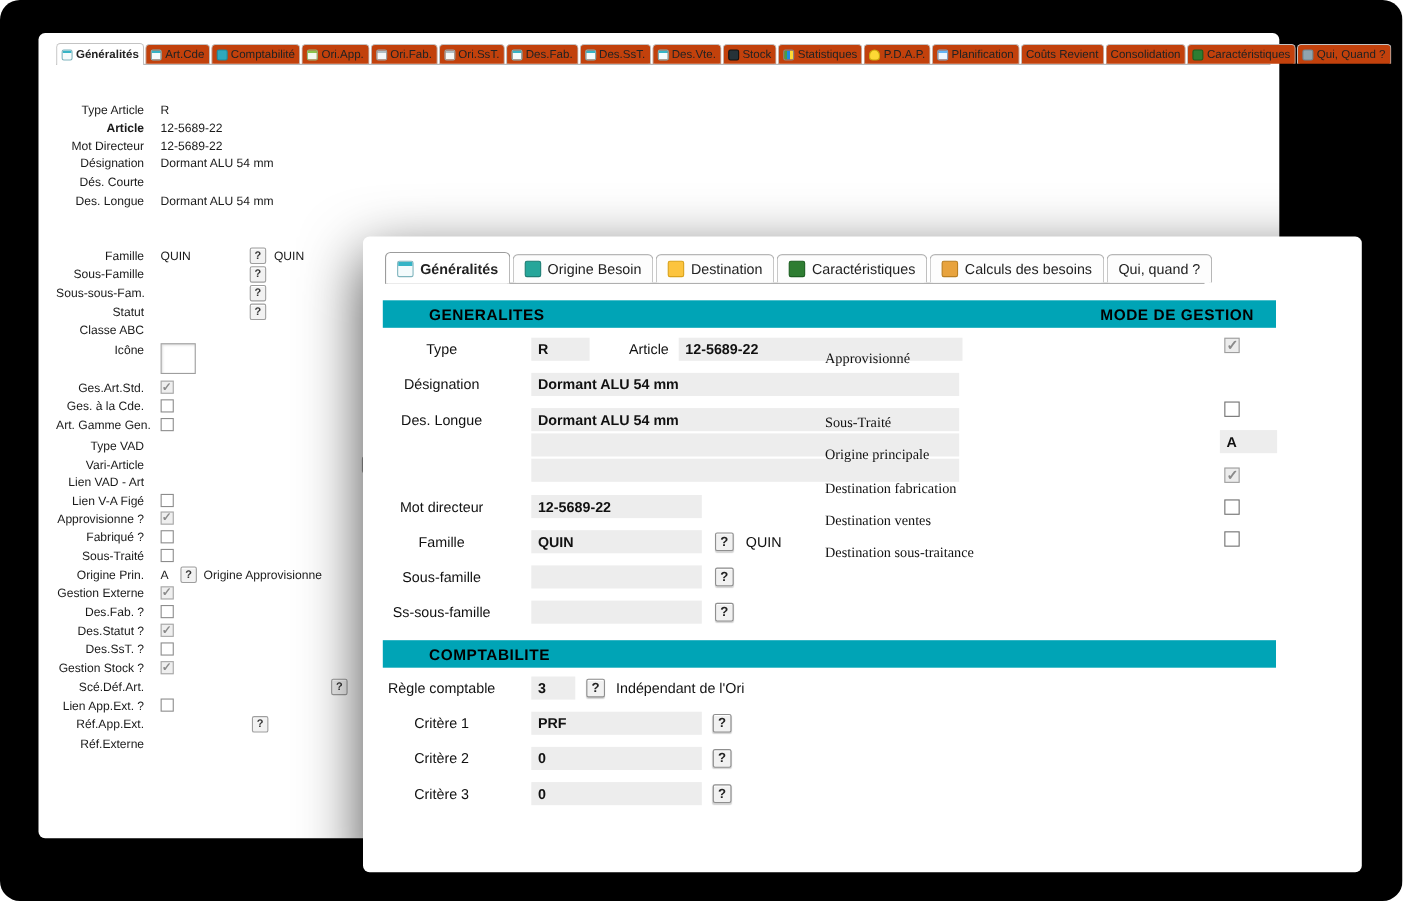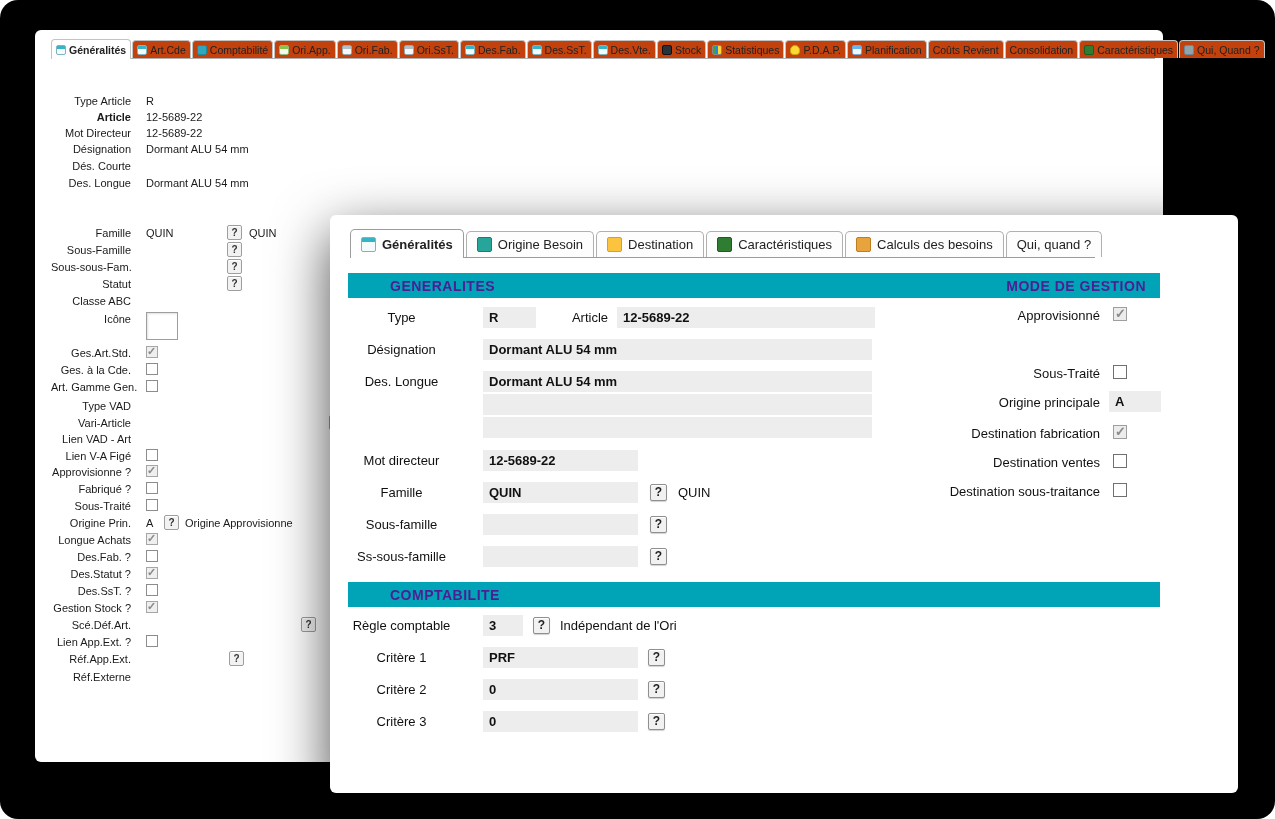--- a/index.html
+++ b/index.html
@@ -49,31 +49,31 @@
   .bval { position:absolute; left:95px; top:1px; white-space:nowrap; }
   .bextra { position:absolute; top:1px; white-space:nowrap; }
   .qb { position:absolute; top:-1px; width:15px; height:15px; background:#f2f2f2; border:1px solid #9e9e9e; border-radius:2px;
         font-size:10px; font-weight:bold; text-align:center; line-height:13px; color:#333; box-shadow:inset 0 1px 0 #fff; cursor:pointer; }
   .cb { position:absolute; left:95px; top:0; width:12px; height:12px; background:#fff; border:1px solid #8c8c8c; }
   .cb.checked { background:#efefef; border-color:#a6a6a6; }
   .cb.checked::after { content:"\2713"; position:absolute; left:0px; top:-2px; font-size:11px; font-weight:bold; color:#8a8a8a; }
   .iconbox { position:absolute; left:95px; top:0; width:32px; height:28px; background:#fff; border:1px solid #9e9e9e; box-shadow:inset 1px 1px 2px rgba(0,0,0,.12); }
 
   
-  .secbar { position:absolute; left:18px; width:812px; height:25px; background:#00a4b6; color:#4c1d95; font-weight:bold; font-size:14px;
-            letter-spacing:.5px; display:flex; align-items:center; justify-content:space-between; padding:0 14px 0 42px; }
+  .secbar { position:absolute; left:18px; width:812px; height:25px; background:#00a4b6; color:#000000; font-weight:bold; font-size:14px;
+            letter-spacing:.5px; display:flex; align-items:center; justify-content:space-between; padding:0 20px 0 42px; }
   .frow { position:absolute; left:0; right:0; height:21px; font-size:13px; color:#111; }
   .flab { position:absolute; left:0; top:3px; width:143px; text-align:center; white-space:nowrap; }
   .flab2 { position:absolute; top:3px; text-align:right; white-space:nowrap; }
   .ffield { position:absolute; top:0; height:21px; background:#ededed; font-weight:bold; font-size:13px; padding:3px 6px 0 6px; white-space:nowrap; overflow:hidden; }
   .fextra { position:absolute; top:3px; white-space:nowrap; }
   .fq { position:absolute; top:2px; width:17px; height:17px; background:#f1f1f1; border:1px solid #8f8f8f; border-radius:2px;
         font-weight:bold; font-size:12px; text-align:center; line-height:15px; color:#222; box-shadow:inset 0 1px 0 #fff, 0 1px 1px rgba(0,0,0,.18); cursor:pointer; }
   .grow { position:absolute; left:0; right:0; height:18px; font-size:13px; color:#111; }
-  .glab { position:absolute; left:420px; top:1px; width:350px; text-align:right; white-space:nowrap; }
+  .glab { position:absolute; left:420px; top:11px; width:350px; text-align:left; white-space:nowrap;font-family:Liberation Serif, serif; }
   .fcb { position:absolute; left:783px; top:0; width:14px; height:14px; background:#fff; border:1px solid #707070; }
   .fcb.checked { background:#ececec; border-color:#9e9e9e; }
   .fcb.checked::after { content:"\2713"; position:absolute; left:1px; top:-2px; font-size:13px; font-weight:bold; color:#8a8a8a; }
   .gval { position:absolute; left:779px; top:-3px; width:52px; height:21px; background:#ededed; font-weight:bold; font-size:13px; padding:3px 0 0 6px; }
 </style>
 </head>
 <body>
 
 <div class="canvas">
 
@@ -256,21 +256,21 @@
           <span class="blab">Sous-Traité</span>
           <span class="cb"></span>
         </div>
       <div class="brow" style="top:456px">
           <span class="blab">Origine Prin.</span>
           <span class="bval">A</span>
           <span class="qb" style="left:113px">?</span>
           <span class="bextra" style="left:134px">Origine Approvisionne</span>
         </div>
       <div class="brow" style="top:473px">
-          <span class="blab">Longue Achats</span>
+          <span class="blab">Gestion Externe</span>
           <span class="cb checked"></span>
         </div>
       <div class="brow" style="top:490px">
           <span class="blab">Des.Fab. ?</span>
           <span class="cb"></span>
         </div>
       <div class="brow" style="top:507px">
           <span class="blab">Des.Statut ?</span>
           <span class="cb checked"></span>
         </div>

